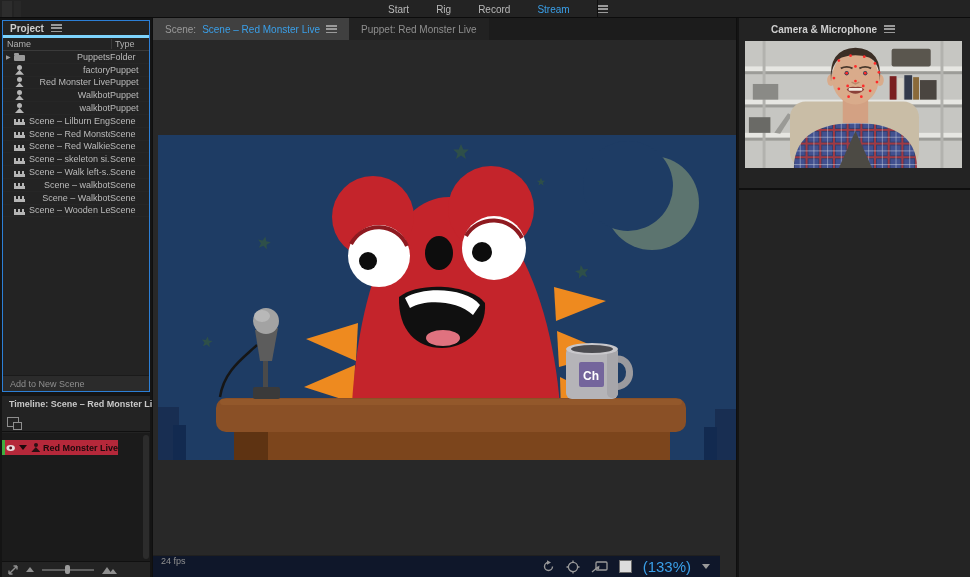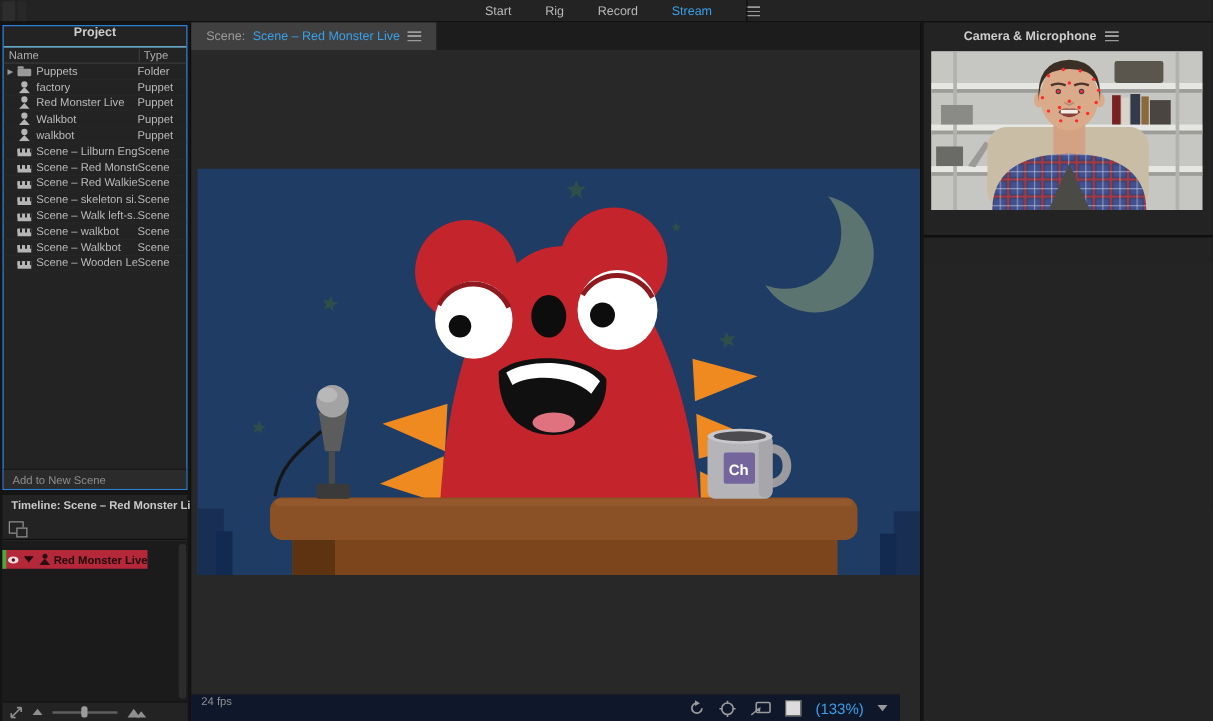--- a/index.html
+++ b/index.html
@@ -18,42 +18,42 @@
   .hamb { display:inline-block; width:11px; height:8px;
           background:repeating-linear-gradient(#9a9a9a 0 1.5px, transparent 1.5px 3.4px); }
 
   
   .panel-title { font-size:10px; font-weight:bold; color:#cecece; }
   .title-row { display:flex; align-items:center; gap:7px; padding:0 7px; }
 
   
   #project-panel { position:absolute; left:2px; top:20px; width:148px; height:372px;
                    background:#232323; border:1px solid #2c7fd6; }
-  #project-panel .title-row { height:17px; border-bottom:1px solid #7dd3fc;flex-direction:column; }
+  #project-panel .title-row { height:17px; border-bottom:3px solid #7dd3fc; }
   #project-cols { display:flex; height:13px; align-items:center; font-size:9px; color:#b0b0b0;
                   border-bottom:1px solid #3a3a3a; padding-left:4px; }
   #project-cols .col-name { flex:1; }
   #project-cols .col-type { width:38px; border-left:1px solid #3a3a3a; padding-left:3px;
                             display:flex; align-items:center; gap:19px; }
   #project-cols .sort { font-size:6px; color:#9a9a9a; }
   .p-row { display:flex; align-items:center; height:12.8px; padding-left:3px; padding-right:2px;
            font-size:9px; color:#bababa; border-bottom:1px solid #262626; }
   .disc { width:8px; font-size:6px; color:#9a9a9a; flex:none; }
   .row-icon { width:11px; height:10px; position:relative; display:inline-block; margin-right:4px; flex:none; }
   .icon-folder { background:#9a9a9a; height:6px; margin-top:3px; border-radius:1px; }
   .icon-folder::before { content:""; position:absolute; top:-2px; left:0; width:5px; height:2px;
                          background:#9a9a9a; border-radius:1px 1px 0 0; }
   .icon-puppet::before { content:""; position:absolute; left:3px; top:0; width:5px; height:5px;
                          border-radius:50%; background:#b5b5b5; }
   .icon-puppet::after { content:""; position:absolute; left:1px; top:5px; width:9px; height:5px;
                         background:#b5b5b5; clip-path:polygon(50% 0,100% 100%,0 100%); }
   .icon-scene { background:#b5b5b5; height:6px; margin-top:3px; }
   .icon-scene::before { content:""; position:absolute; top:0; left:0; right:0; height:3px;
                         background:repeating-linear-gradient(90deg,#b5b5b5 0 2px,#232323 2px 4px); }
-  .p-name { flex:1; white-space:nowrap; overflow:hidden; }
+  .p-name { flex:1; white-space:nowrap; overflow:hidden;text-align:right; }
   .p-type { width:37px; flex:none; }
   #project-footer { position:absolute; left:0; right:0; bottom:0; height:16px; background:#2b2b2b;
                     color:#8f8f8f; font-size:9px; display:flex; align-items:center; padding-left:7px;
                     border-top:1px solid #1a1a1a; }
 
   
   #timeline-panel { position:absolute; left:2px; top:396px; width:148px; height:181px; background:#232323; }
   #timeline-panel .title-row { height:16px; }
   #timeline-title { font-size:9px; font-weight:bold; color:#c9c9c9; white-space:nowrap; }
   #tl-toolbar { height:20px; display:flex; align-items:center; padding-left:5px; border-bottom:1px solid #101010; }
@@ -98,21 +98,21 @@
   #scene-stage { position:absolute; left:5px; top:117px; width:578px; height:325px; background:#1e3c64; overflow:hidden; }
   #banner { position:absolute; left:15px; top:16px; width:172px; background:#efefec; border:1px solid #c2c2c0;
             box-shadow:2px 2px 4px rgba(0,0,0,.45); padding:6px 4px 5px; text-align:center; }
   #banner .l1 { font-size:8.5px; font-weight:bold; color:#c1202a; letter-spacing:.1px; }
   #banner .l2 { font-size:6.5px; font-weight:bold; color:#1d3460; margin-top:2px; }
   #viewer-bottom { position:absolute; left:0; right:16px; bottom:0; height:22px; background:#0f172a;
                    border-top:1px solid #202020; display:flex; }
   #fps { font-size:9px; color:#8f8f8f; margin-left:8px; }
   #viewer-tools { margin-left:auto; display:flex; align-items:center; gap:11px; padding-right:10px; }
   #matte-swatch { width:13px; height:13px; background:#dcdcdc; border:1px solid #6a6a6a; }
-  #zoom-level { font-size:12px; color:#3a9fe8; }
+  #zoom-level { font-size:15px; color:#3a9fe8; }
   #zoom-dd { width:0; height:0; border-left:4px solid transparent; border-right:4px solid transparent;
              border-top:5px solid #9a9a9a; }
 
   
   #right { position:absolute; left:739px; top:18px; width:231px; height:559px; background:#232323;padding-left:24px; }
   #camera-header { height:22px; display:flex; align-items:center; gap:7px; padding:0 8px; }
   #webcam { position:absolute; left:6px; top:23px; width:217px; height:127px; background:#9a9a98; }
   #camera-footer { position:absolute; left:0; right:0; top:150px; height:19px; display:flex; align-items:center; }
   #set-rest-pose { font-size:10px; color:#c9c9c9; margin-left:8px; }
   #cam-icons { display:flex; align-items:center; gap:6px; margin-left:26px; }
@@ -280,20 +280,23 @@
     <span class="mtn-b"></span>
   </div>
 </div>
 
 <div id="center">
   <div id="viewer-tabs">
     <div class="v-tab active">
       <span class="pref">Scene:</span>
       <span class="name">Scene – Red Monster Live</span>
       <span class="hamb"></span>
+    </div>
+    <div class="v-tab inactive">
+      <span>Puppet: Red Monster Live</span>
     </div>
   </div>
 
   <div id="scene-stage">
     <svg width="578" height="325" viewBox="0 0 578 325">
       <defs>
         <path id="star" d="M0,-7 L2,-2.2 L6.8,-2.2 L3,1.2 L4.3,6 L0,3 L-4.3,6 L-3,1.2 L-6.8,-2.2 L-2,-2.2 Z"></path>
       </defs>
       <rect width="578" height="325" fill="#1e3c64"></rect>
 

